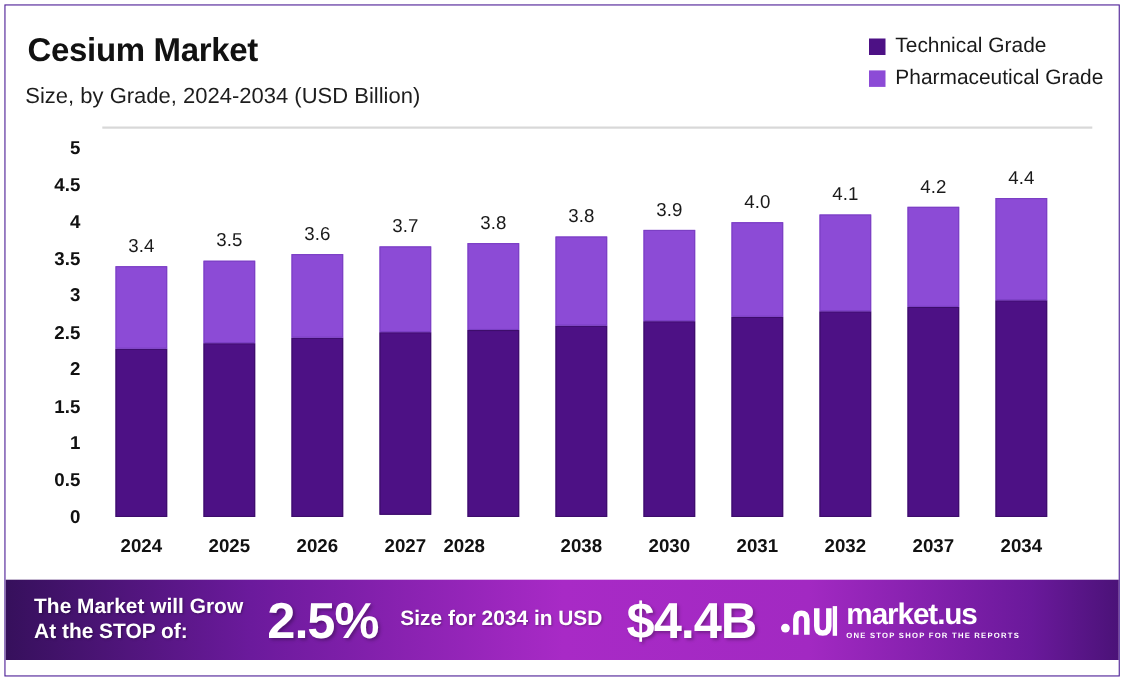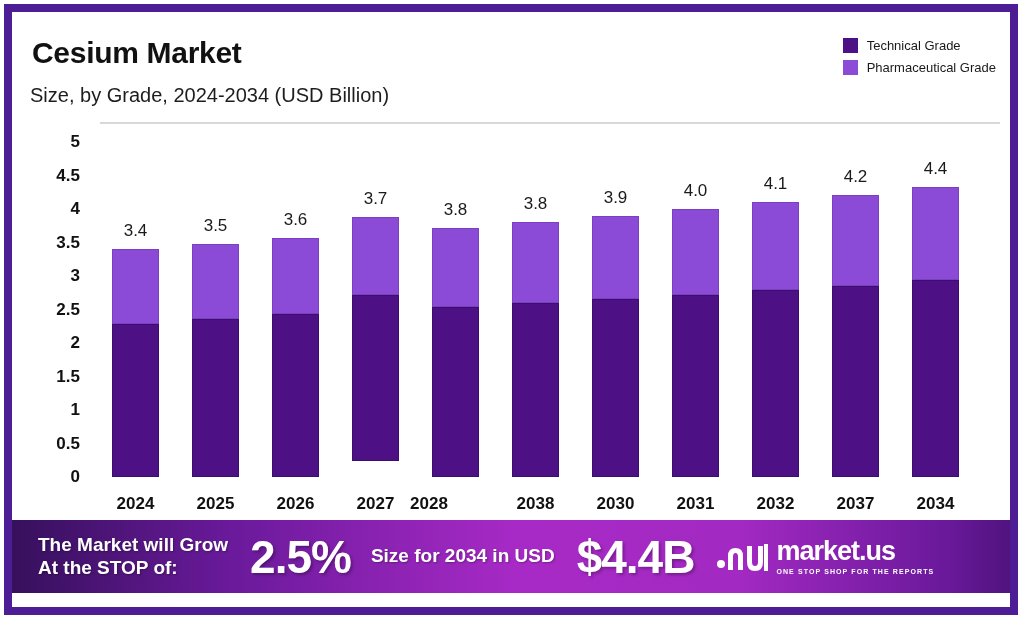--- a/index.html
+++ b/index.html
@@ -8,21 +8,21 @@
     background:#ffffff;
     font-family:"Liberation Sans", sans-serif;
     overflow:hidden;
   }
 
   
   #card {
     position:absolute;
     left:4px; top:4px;
     width:1014px; height:611px;
-    border:8px solid #4c1d95;
+    border:1px solid #4c1d95;
     background:#ffffff;
     overflow:hidden;
   }
 
   
   #header { position:absolute; left:0; top:0; width:100%; height:110px; }
 
   #title {
     position:absolute; left:20px; top:24px;
     font-size:30px; font-weight:bold; color:#111111;
@@ -35,21 +35,21 @@
   }
 
   
   #legend {
     position:absolute; right:14px; top:26px;
     display:flex; flex-direction:column; gap:7px;
     align-items:flex-start;
   }
   .legend-row { display:flex; align-items:center; gap:9px; }
   .legend-swatch { width:15px; height:15px; display:block; }
-  .legend-label { font-size:13px; color:#1a1a1a; white-space:nowrap; }
+  .legend-label { font-size:19px; color:#1a1a1a; white-space:nowrap; }
 
   
   #plot {
     position:absolute;
     left:0; top:110px;
     width:1014px; height:405px;
   }
   
   .ytick {
     position:absolute;
@@ -169,21 +169,21 @@
         <div class="bar-group" style="left: 180px; width: 47px; bottom: 50px; height: 233.16px;">
           <div class="seg seg-tech" style="background: rgb(77, 17, 133); bottom: 0px; height: 158.12px;"></div>
           <div class="seg seg-pharm" style="background: rgb(140, 75, 214); bottom: 158.12px; height: 75.04px;"></div>
           <div class="bar-total-label" style="bottom: 241.16px;">3.5</div>
         </div>
         <div class="bar-group" style="left: 260px; width: 47px; bottom: 50px; height: 239.19px;">
           <div class="seg seg-tech" style="background: rgb(77, 17, 133); bottom: 0px; height: 162.81px;"></div>
           <div class="seg seg-pharm" style="background: rgb(140, 75, 214); bottom: 162.81px; height: 76.38px;"></div>
           <div class="bar-total-label" style="bottom: 247.19px;">3.6</div>
         </div>
-        <div class="bar-group" style="left: 340px; width: 47px; bottom: 66px; height: 243.88px;">
+        <div class="bar-group" style="left: 340px; width: 47px; bottom: 52px; height: 243.88px;">
           <div class="seg seg-tech" style="background: rgb(77, 17, 133); bottom: 0px; height: 166.16px;"></div>
           <div class="seg seg-pharm" style="background: rgb(140, 75, 214); bottom: 166.16px; height: 77.72px;"></div>
           <div class="bar-total-label" style="bottom: 251.88px;">3.7</div>
         </div>
         <div class="bar-group" style="left: 420px; width: 47px; bottom: 50px; height: 249.24px;">
           <div class="seg seg-tech" style="background: rgb(77, 17, 133); bottom: 0px; height: 170.18px;"></div>
           <div class="seg seg-pharm" style="background: rgb(140, 75, 214); bottom: 170.18px; height: 79.06px;"></div>
           <div class="bar-total-label" style="bottom: 257.24px;">3.8</div>
         </div>
         <div class="bar-group" style="left: 500px; width: 47px; bottom: 50px; height: 255.27px;">

